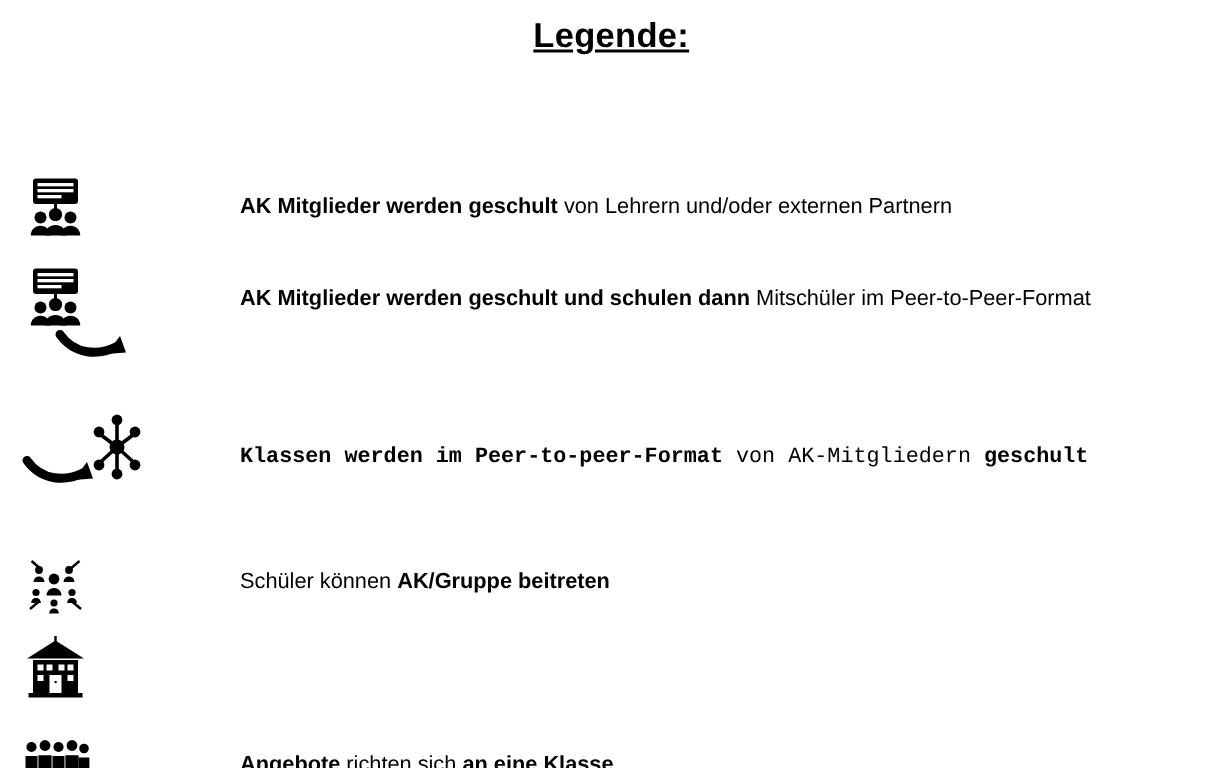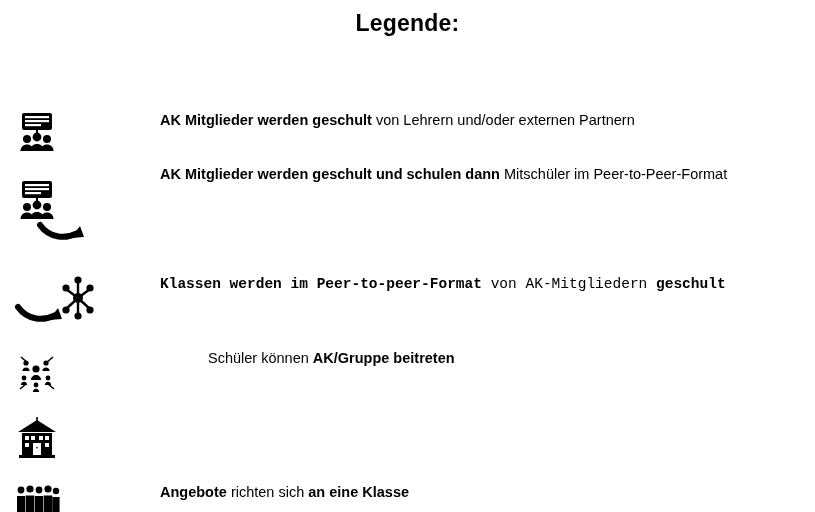--- a/index.html
+++ b/index.html
@@ -16,33 +16,34 @@
     position: relative;
   }
   .page-title {
     text-align: center;
     font-size: 23px;
     font-weight: bold;
     color: #000000;
     margin: 0;
     padding-top: 10px;
     letter-spacing: 0.2px;
+    text-decoration: underline;
   }
   .legend-list {
     margin: 0;
     padding: 0;
     list-style: none;
     position: relative;
   }
   .legend-row {
     position: absolute;
     left: 0;
     width: 815px;
     display: flex;
-    align-items: flex-start;
+    align-items: center;
   }
   .icon-cell {
     width: 160px;
     min-width: 160px;
     display: flex;
     align-items: center;
     justify-content: flex-start;
     padding-left: 14px;
     box-sizing: border-box;
   }
@@ -55,21 +56,21 @@
   .text-cell b {
     font-weight: bold;
   }
   .icon-svg {
     display: block;
   }
   
   #row-0 { top: 72px;  height: 58px; }
   #row-1 { top: 140px; height: 70px; }
   #row-2 { top: 234px; height: 62px; font-family: Liberation Mono, monospace; }
-  #row-3 { top: 312px; height: 56px; gap: 48px; }
+  #row-3 { top: 324px; height: 56px; }
   #row-4 { top: 380px; height: 56px; }
   #row-5 { top: 446px; height: 56px; }
 
   #row-0 .text-cell { padding-top: 2px; }
   #row-1 .text-cell { position: relative; top: -12px; }
   #row-2 .text-cell { position: relative; top: 4px; }
 </style>
 </head>
 <body>
 

